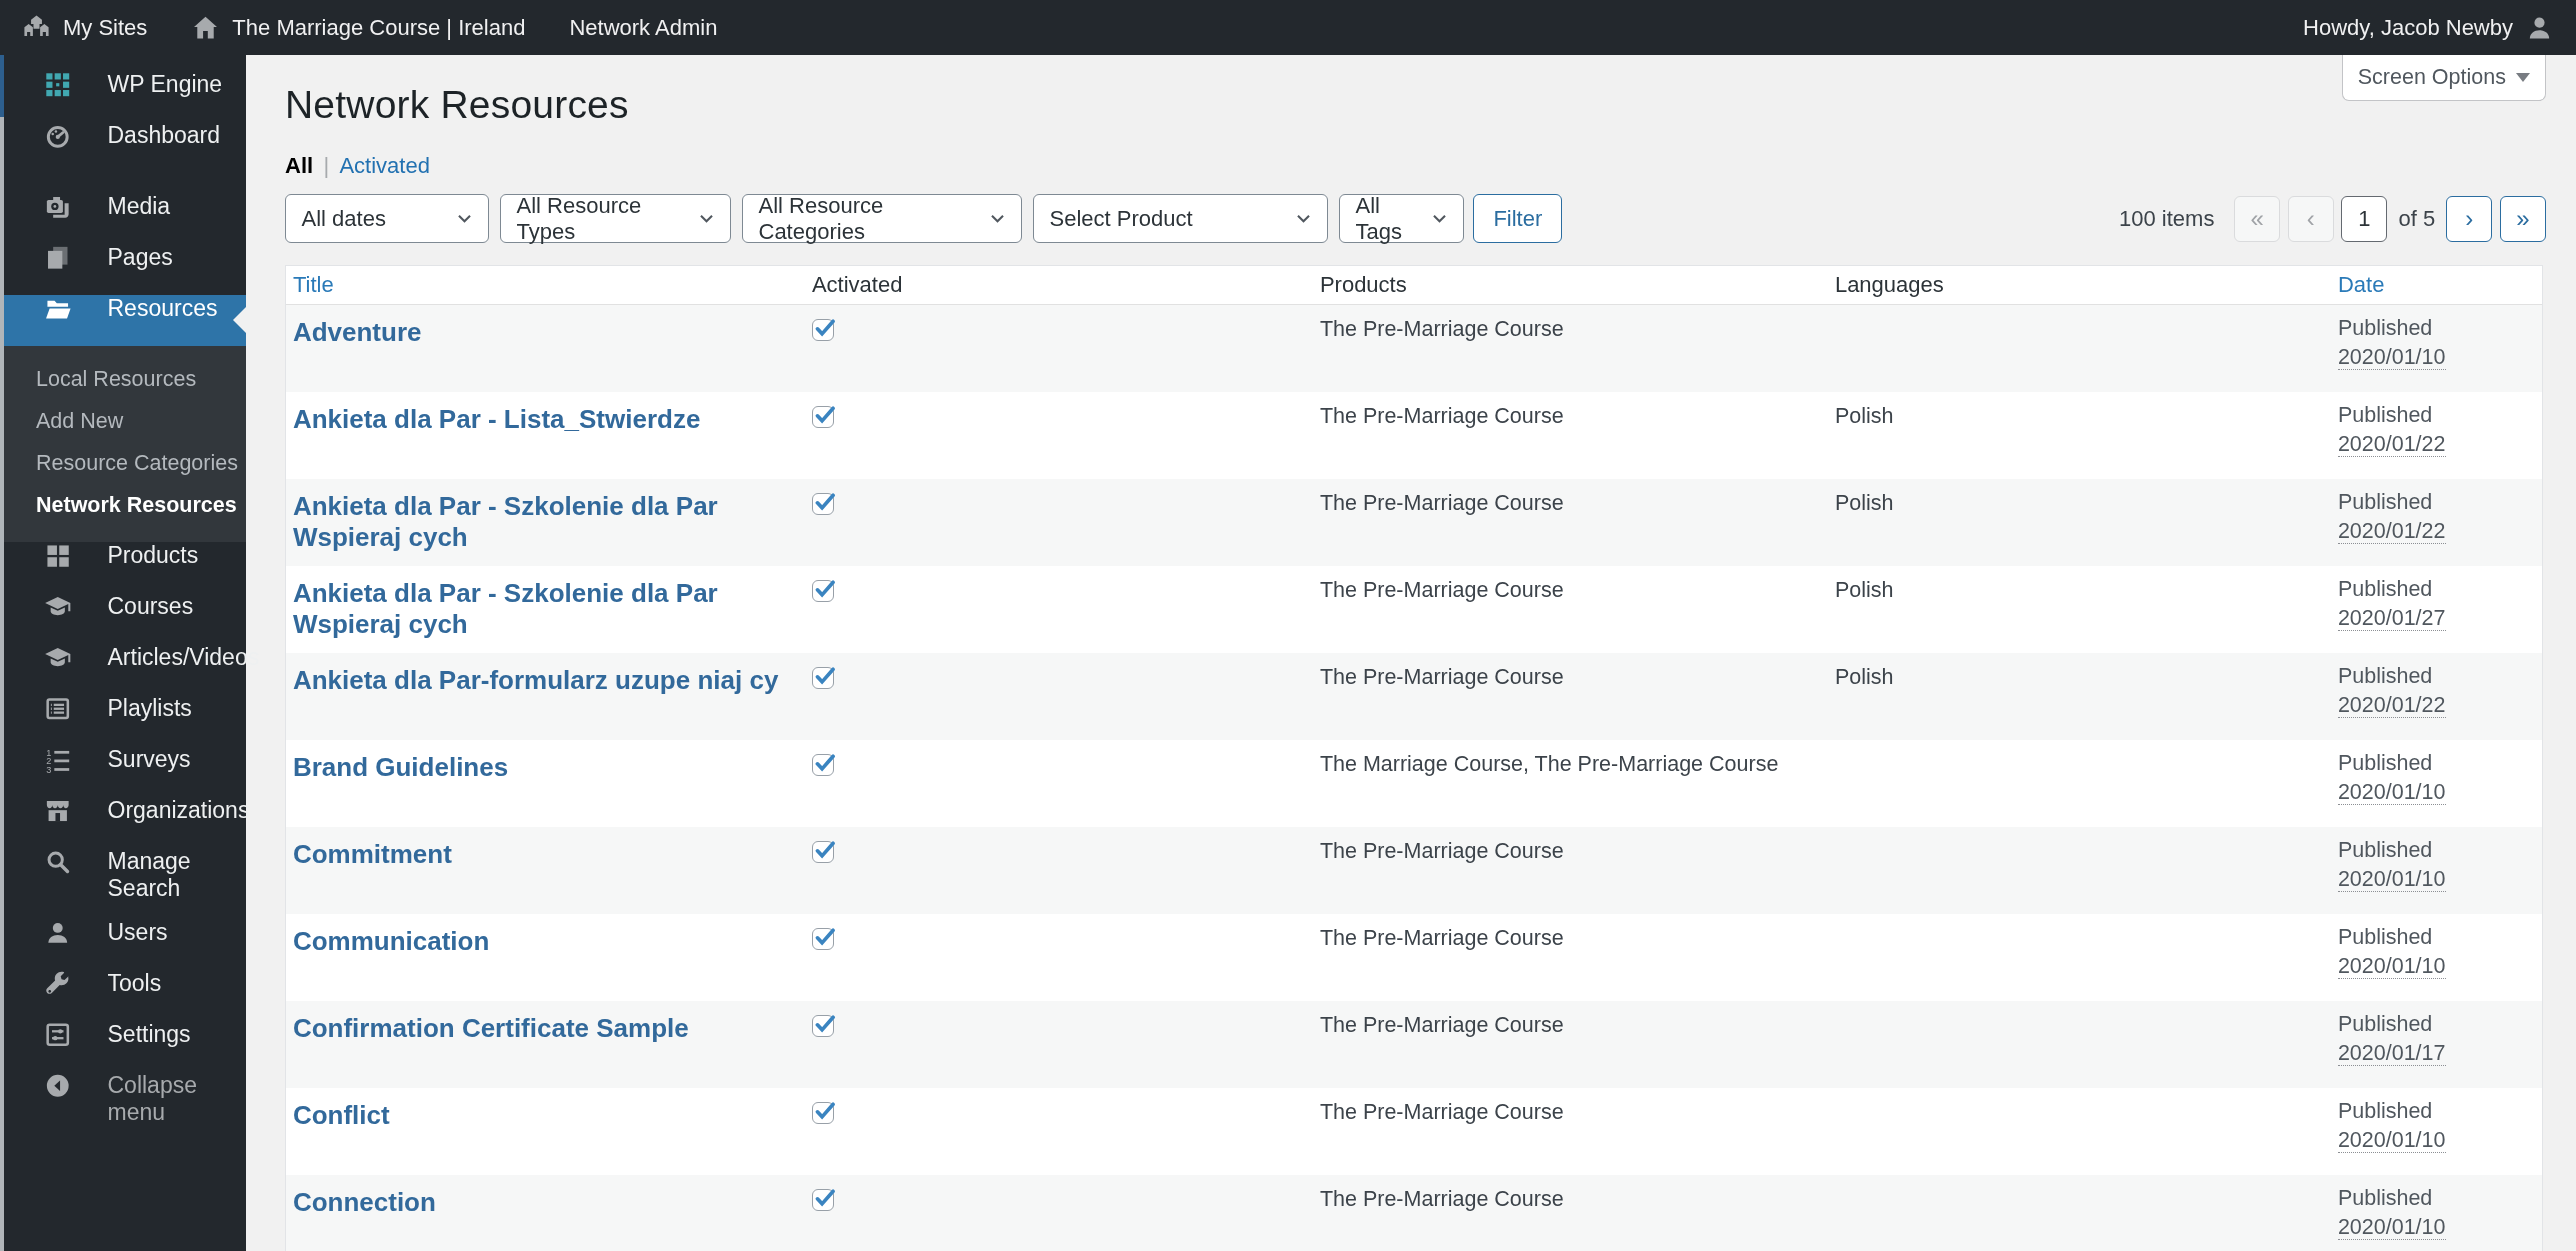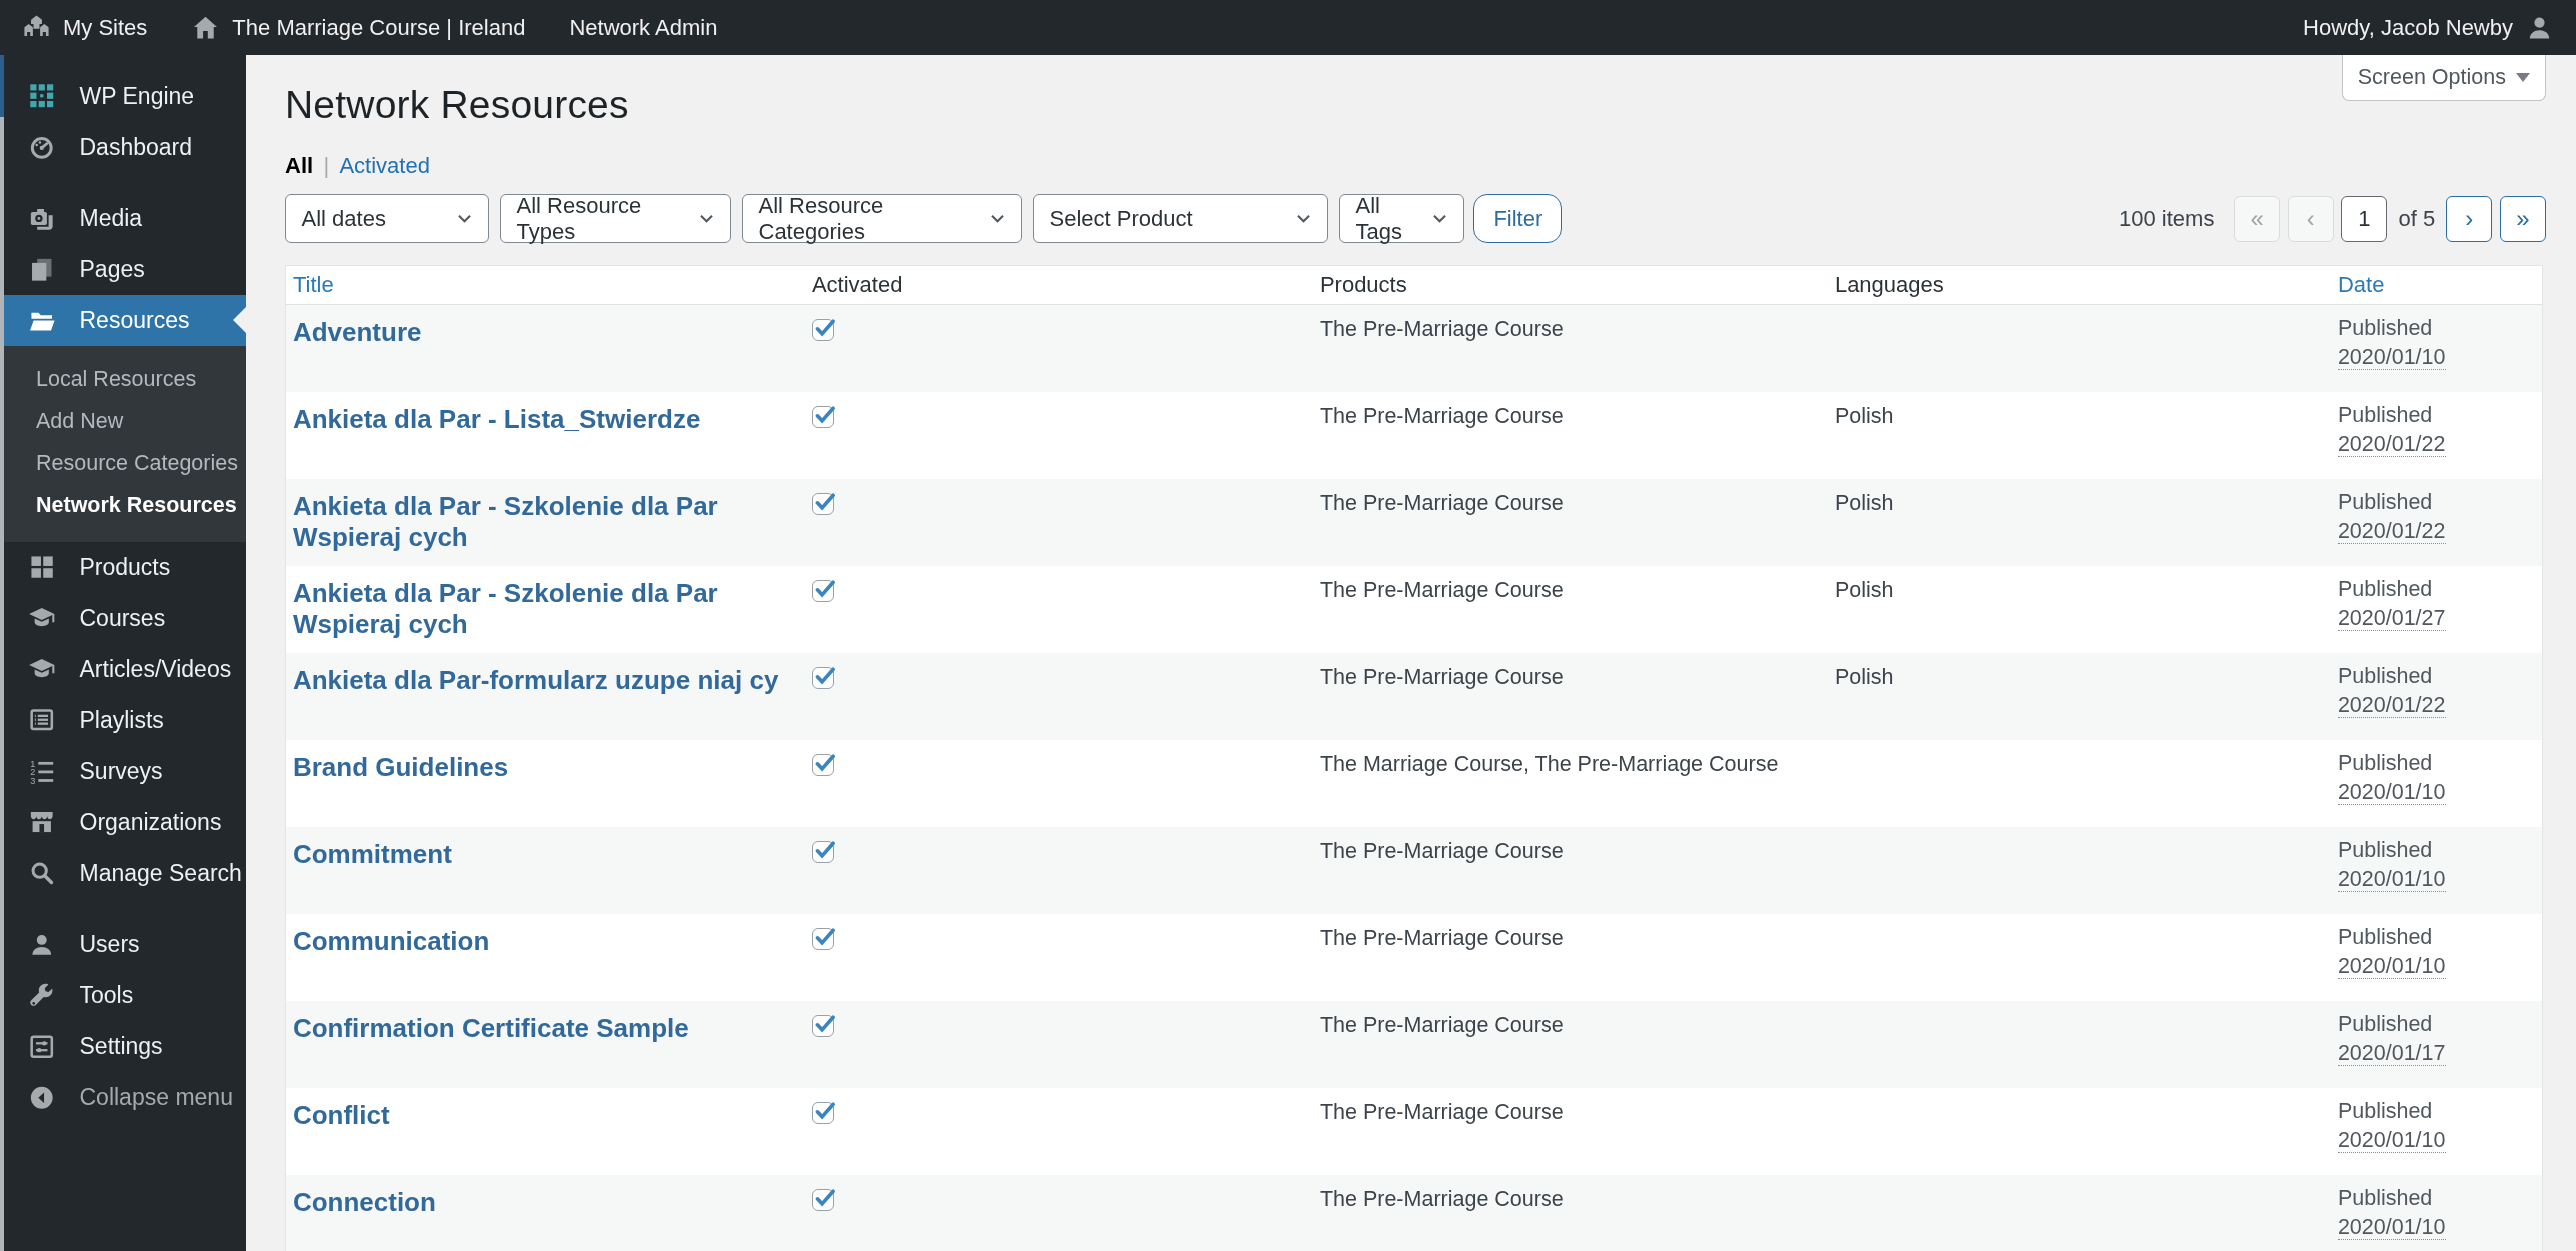--- a/index.html
+++ b/index.html
@@ -22,21 +22,21 @@
   .ab-left{display:flex;align-items:center;height:100%}
   .ab-right{margin-left:auto;display:flex;align-items:center;height:100%}
 
   
   .edge-strip-blue{position:absolute;left:0;top:55px;width:4.3px;height:62px;background:#2d5f8e;z-index:40}
   .edge-strip-gray{position:absolute;left:0;top:117px;width:4.3px;height:1135px;background:#b0b5b9;z-index:40}
 
   
   .sidebar{position:absolute;left:0;top:55px;width:246px;height:1197px;background:var(--sidebar);
     color:#eef0f1;font-size:23px;padding-top:15.5px}
-  .sidebar-item{position:relative;display:flex;align-items:center;gap:24px;height:51px;padding-left:28px;cursor:pointer}
+  .sidebar-item{position:relative;display:flex;gap:36px;height:51px;padding-left:44px;cursor:pointer}
   .sidebar-item .icon{width:27.5px;height:27.5px;flex:0 0 27.5px;color:#a7aaad}
   .sidebar-item.active{background:var(--highlight);color:#fff}
   .sidebar-item.active .icon{color:#fff}
   .sidebar-item.active::after{content:"";position:absolute;right:0;top:50%;margin-top:-13.7px;
     border:13.7px solid transparent;border-right-color:var(--pagebg)}
   .sidebar-item.muted{color:#a7aaad}
   .sidebar-sep{height:20.6px}
   .submenu{background:var(--submenu);padding:12px 0 15.5px 0}
   .submenu-item{height:42px;display:flex;align-items:center;padding-left:36px;color:#b4b9be;font-size:21.5px;cursor:pointer}
   .submenu-item.current{color:#fff;font-weight:bold}
@@ -56,21 +56,21 @@
   .subsubsub .pipe{color:#a7aaad}
 
   
   .toolbar{margin-top:15.5px;display:flex;align-items:center}
   .filters{display:flex;align-items:center;gap:11px}
   .select{height:49px;background:#fff;border:1.3px solid #7e8993;border-radius:6px;
     display:flex;align-items:center;justify-content:space-between;padding:0 13.7px 0 15.5px;
     font-size:22px;color:#2c3338;cursor:pointer}
   .select .chev{width:19px;height:19px;color:#50575e;margin-left:12px;flex:0 0 19px}
   .btn-filter{height:49px;margin-left:9.4px;padding:0 19px;background:#fff;border:1.3px solid #2b6da0;
-    border-radius:14px;color:#2b6da0;font-size:22px;display:flex;align-items:center;cursor:pointer}
+    border-radius:6px;color:#2b6da0;font-size:22px;display:flex;align-items:center;cursor:pointer}
   .pagination{margin-left:auto;display:flex;align-items:center;gap:7.7px;font-size:22px;color:var(--text)}
   .pag-count{margin-right:12px;color:#3c434a}
   .pag-btn{width:46px;height:46px;border-radius:6px;display:flex;align-items:center;justify-content:center;
     font-size:24px;line-height:1}
   .pag-btn.disabled{background:#f6f7f7;border:1.3px solid #dadbdd;color:#a0a3a7}
   .pag-btn.enabled{background:#fff;border:1.3px solid #2b6da0;color:#2b6da0;cursor:pointer}
   .pag-input{width:46px;height:46px;border:1.3px solid #646970;border-radius:6px;text-align:center;
     font-size:22px;color:#2c3338;font-family:inherit;background:#fff}
   .pag-of{margin:0 3.4px;white-space:nowrap}
 

